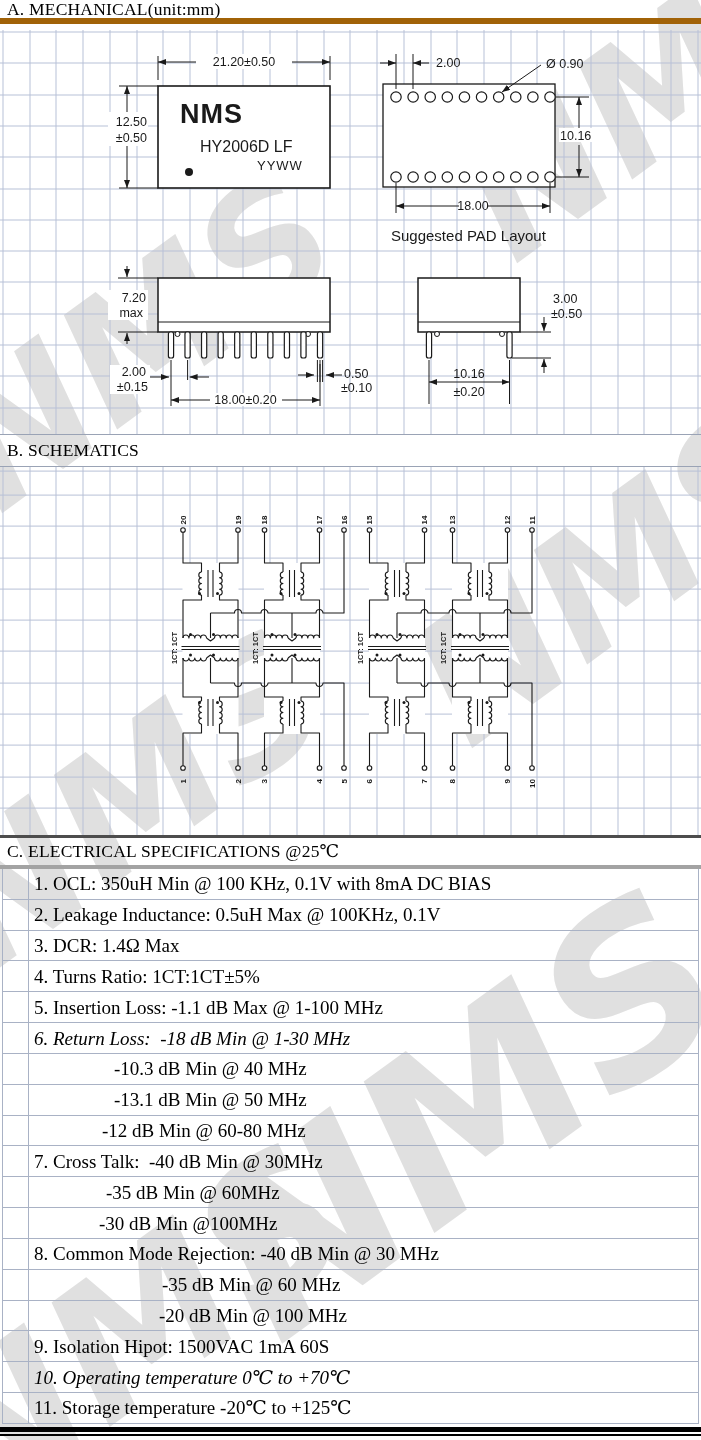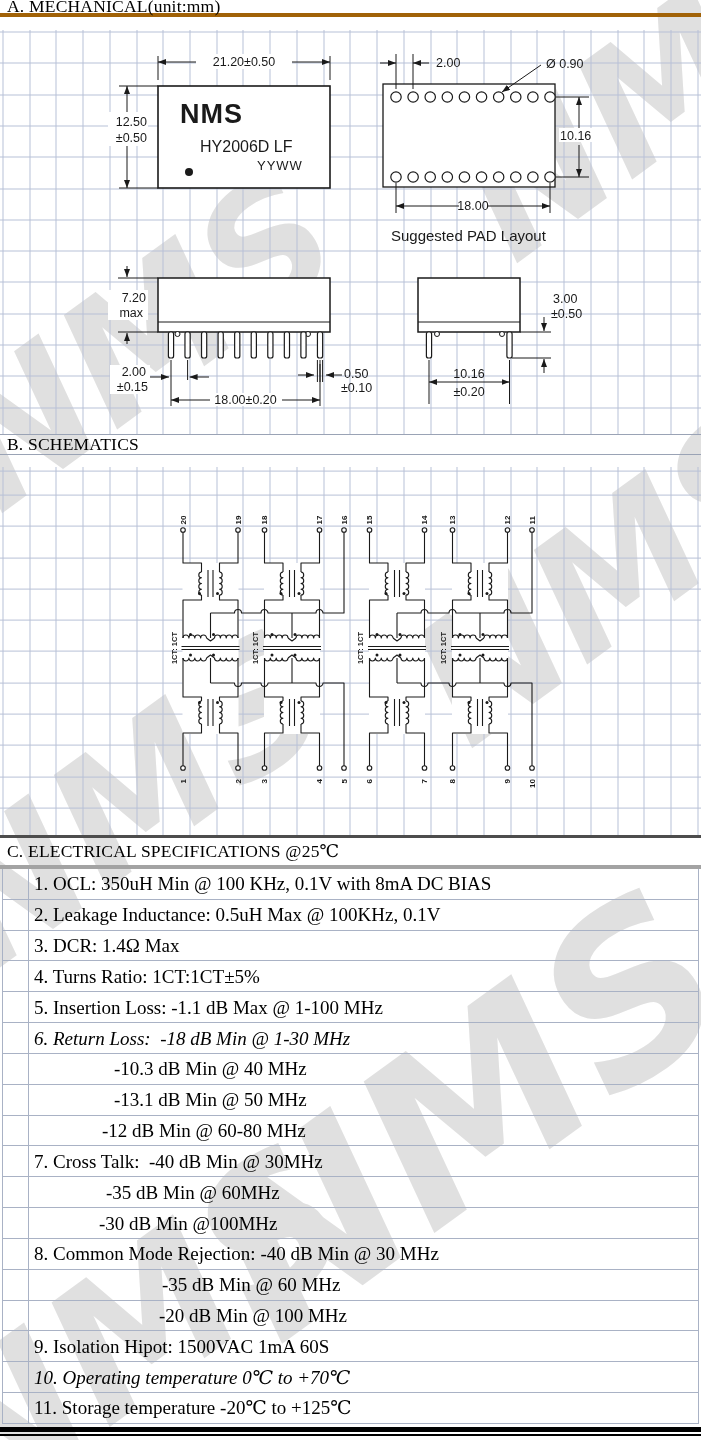--- a/index.html
+++ b/index.html
@@ -11,22 +11,22 @@
       transform:translate(-50%,-50%) rotate(-36deg);}
   
   .grid{position:absolute;left:0;width:701px;z-index:2;
       background-image:
         repeating-linear-gradient(to right,#b7c0d6 0 1px,transparent 1px 26.72px),
         repeating-linear-gradient(to bottom,#b7c0d6 0 1px,transparent 1px 31.3px);}
   .grid-a{top:30px;height:404px;background-position:2.5px 0,0 1.5px;}
   .grid-b{top:467px;height:368px;background-position:2.5px 0,0 27.6px;}
   .band{position:absolute;left:0;width:701px;z-index:3;display:flex;align-items:center;
         font-size:17.5px;letter-spacing:.2px;padding-left:7px;box-sizing:border-box;}
-  .band-a{top:0;height:17px;border-bottom:4px solid #a16207;}
-  .band-b{top:434px;height:21px;border-top:1px solid #9aa3b5;border-bottom:1px solid #9aa3b5;}
+  .band-a{top:0;height:24px;border-bottom:6px solid #a16207;}
+  .band-b{top:434px;height:33px;border-top:1px solid #9aa3b5;border-bottom:1px solid #9aa3b5;}
   .band-c{top:835px;height:34px;border-top:3px solid #4d4d4d;border-bottom:4px solid #a3a3a3;}
   svg.layer{position:absolute;left:0;z-index:3;}
   #mech{top:30px;}
   #schem{top:467px;}
   
   .spec-table{position:absolute;top:869px;left:2px;width:697px;height:555px;z-index:3;
       display:flex;flex-direction:column;box-sizing:border-box;
       border-left:1px solid #a9b2c5;border-right:1px solid #a9b2c5;}
   .spec-row{flex:1;display:flex;align-items:stretch;border-bottom:1px solid #a9b2c5;box-sizing:border-box;}
   .spec-left{width:26px;border-right:1px solid #a9b2c5;box-sizing:border-box;}

